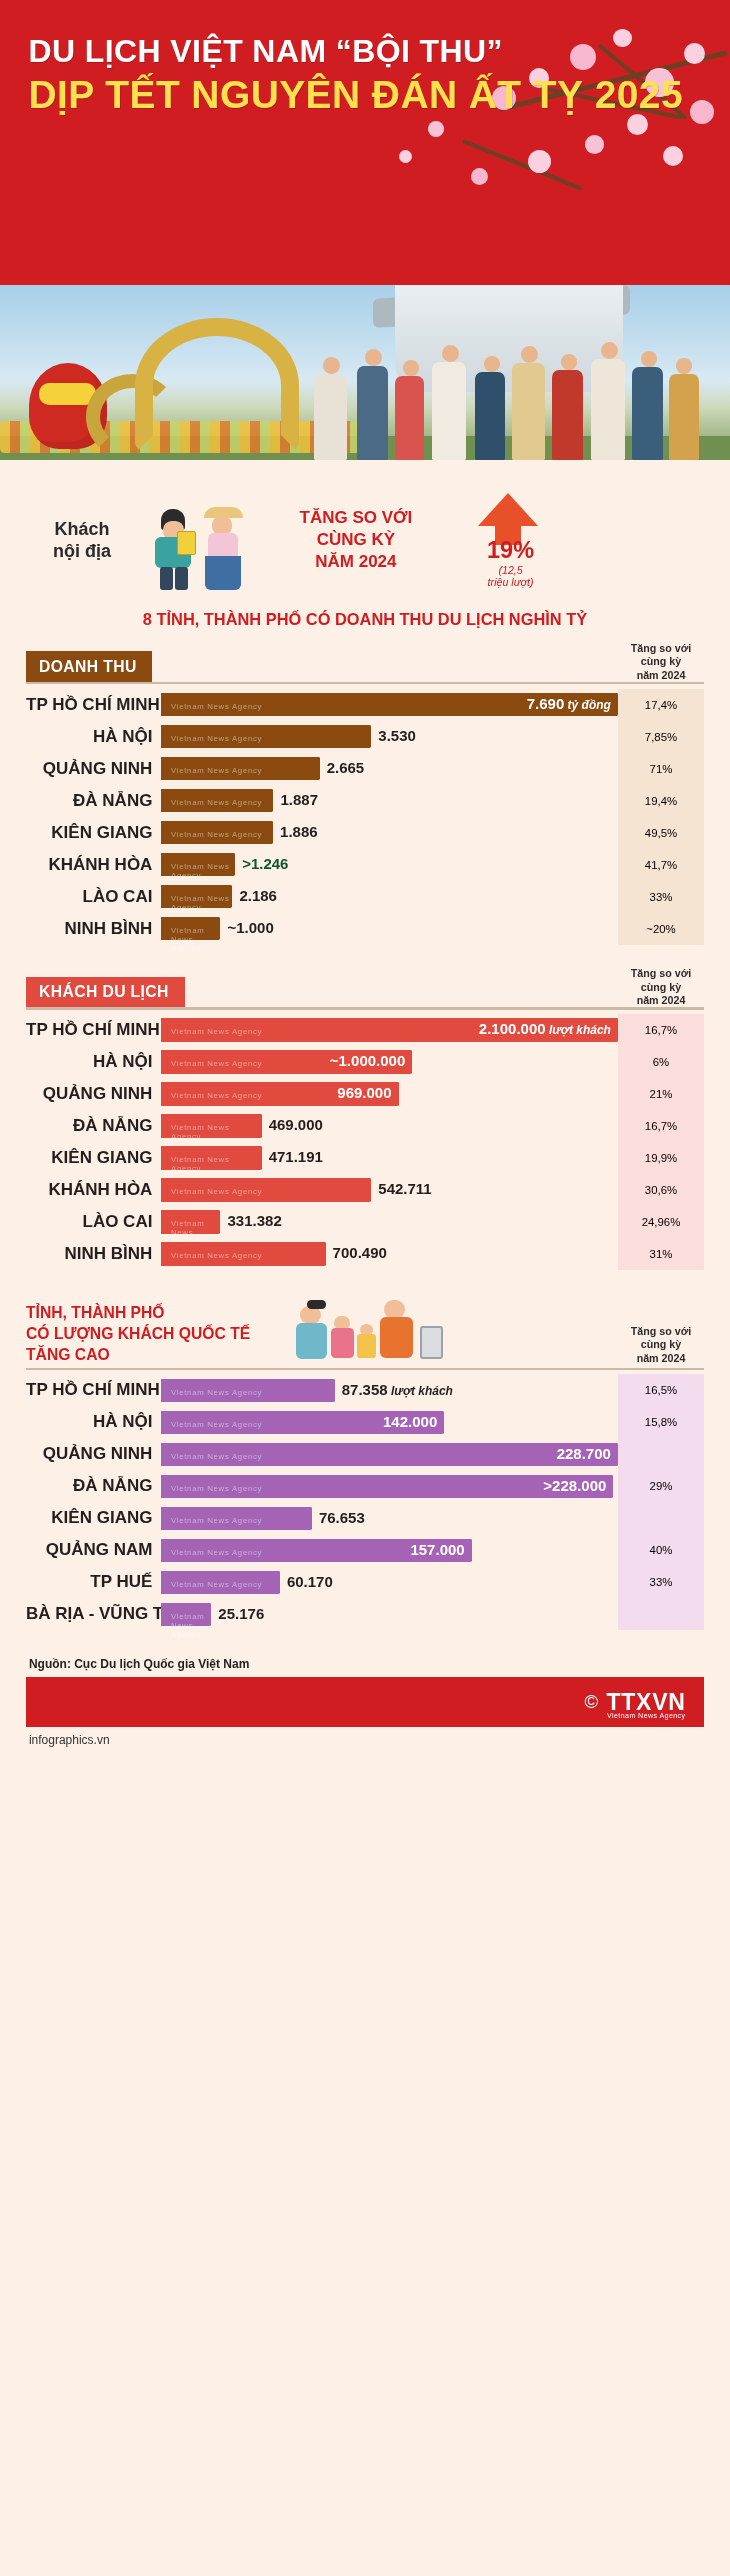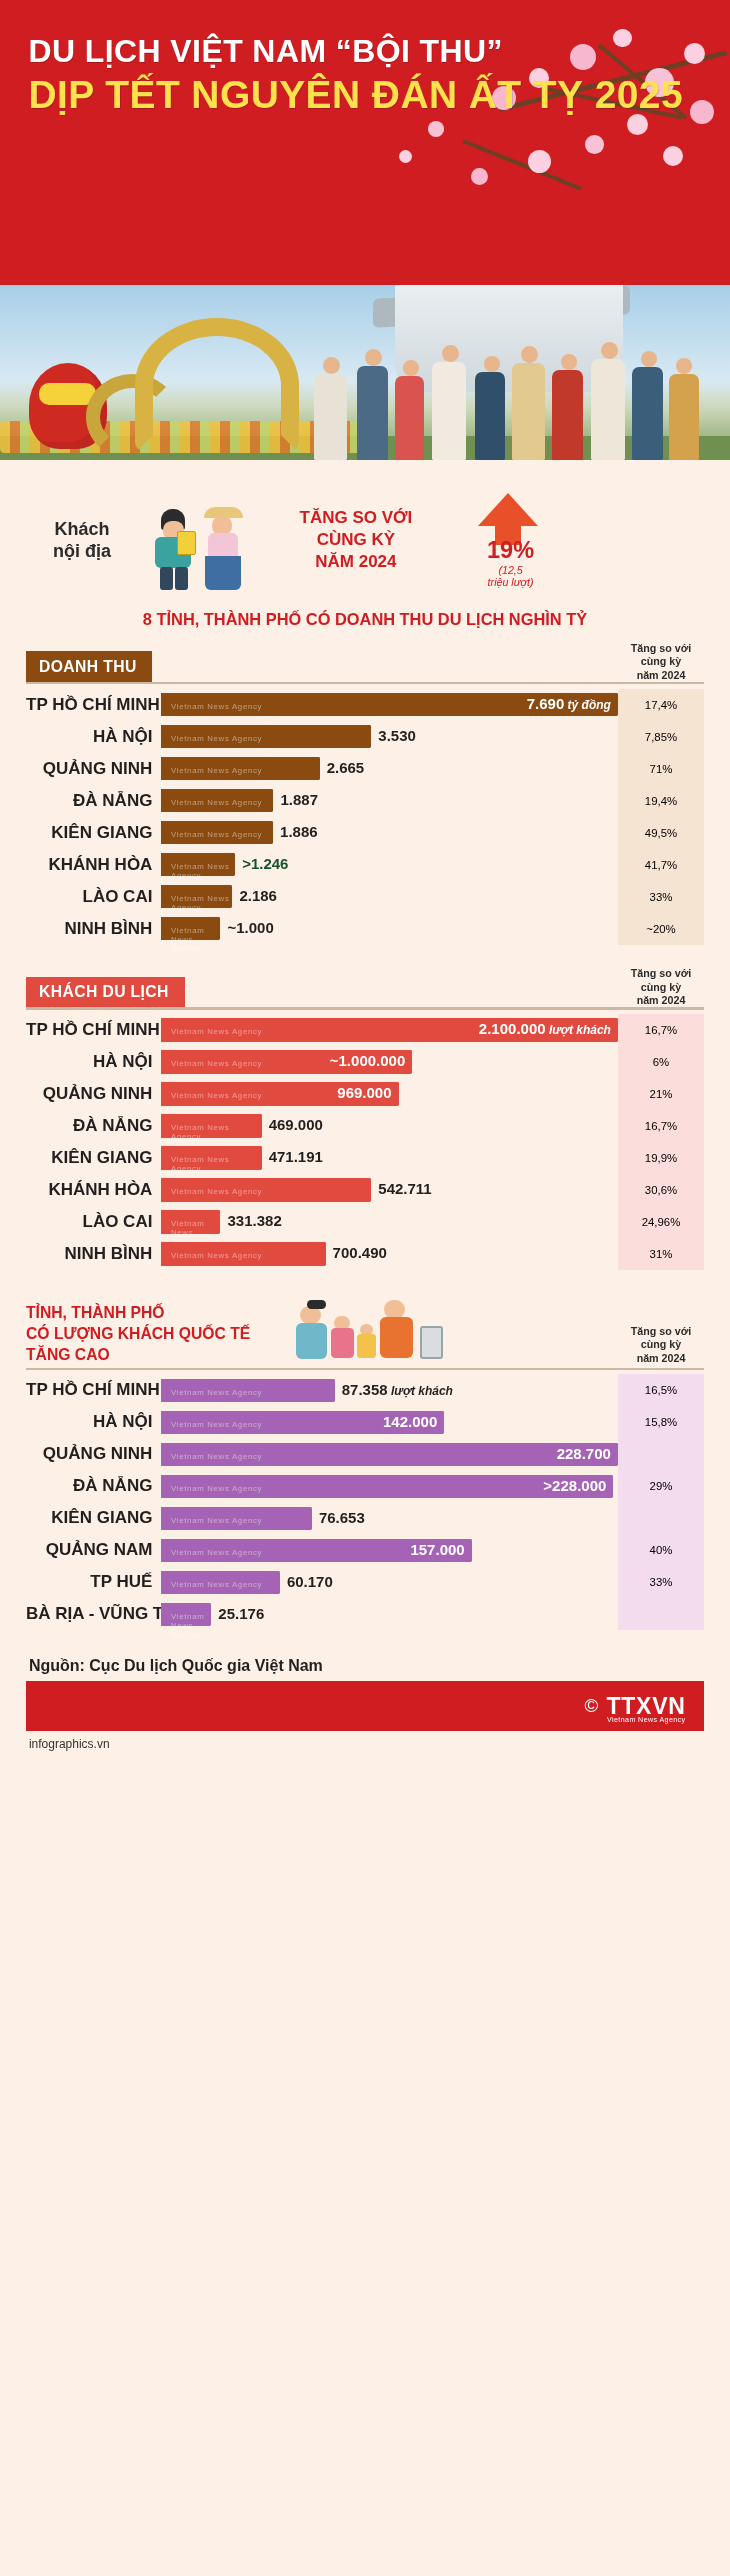--- a/index.html
+++ b/index.html
@@ -172,21 +172,21 @@
   }
 
   
   .intl-head { position: relative; padding: 13px 26px 0 26px; display: flex; align-items: flex-end; }
   .intl-title { color: #cf1d21; font-weight: bold; font-size: 15.7px; line-height: 1.35; width: 271px; }
   .intl-family { position: relative; width: 193px; height: 78px; }
   .fam { position: absolute; }
 
   
   .footer { position: relative; margin-top: 15.7px; padding: 0 26px; }
-  .source { font-size: 16px; font-weight: bold; color: #231f1e; padding: 7.1px 0 5.7px 2.9px; }
+  .source { font-size: 12px; font-weight: bold; color: #231f1e; padding: 7.1px 0 5.7px 2.9px; }
   .footer-bar {
     background: #cf1d21; height: 50px; display: flex; align-items: center;
     justify-content: flex-end; padding-right: 18.5px; position: relative;
   }
   .copy { color: #fff; font-size: 18.5px; margin-right: 8.6px; }
   .ttxvn { color: #fff; font-weight: bold; font-size: 23px; letter-spacing: 0.7px; }
   .ttxvn-sub { color: #fff; font-size: 7.1px; position: absolute; right: 18.5px; bottom: 7.1px; letter-spacing: 0.4px; }
   .infographics { font-size: 12px; color: #333; padding: 5.7px 0 0 2.9px; }
 </style>
 </head>

